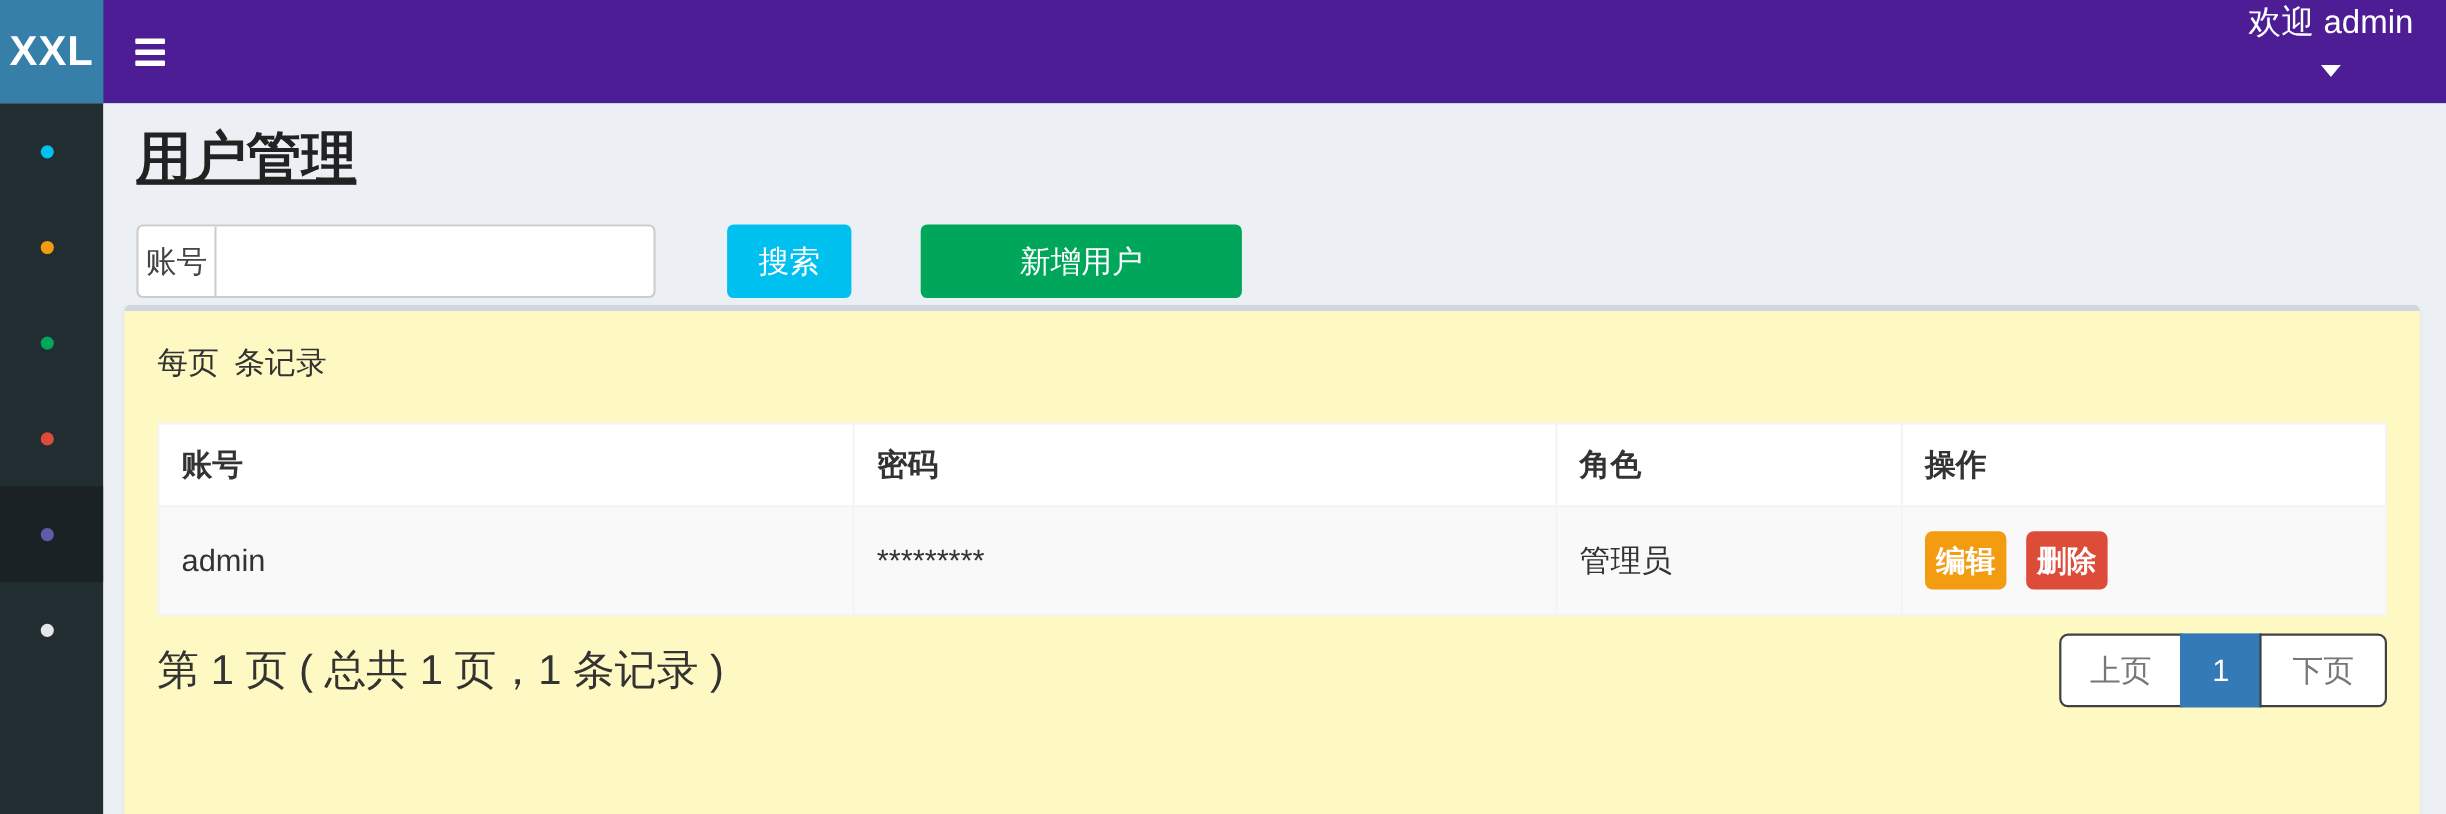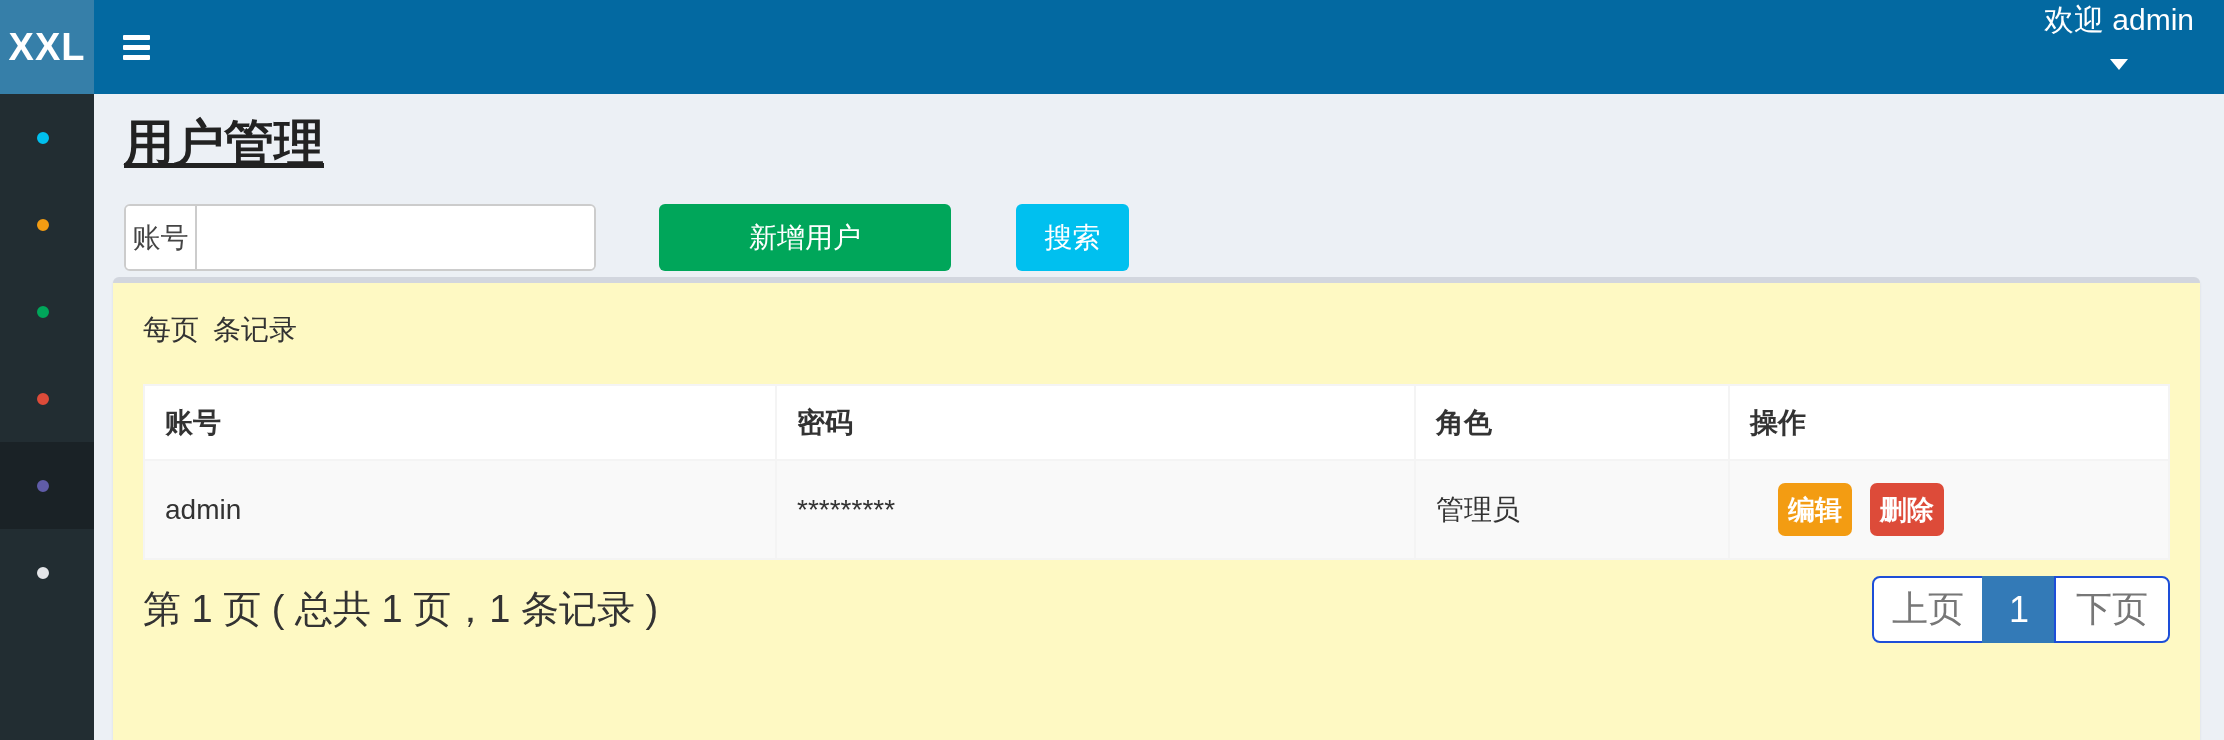--- a/index.html
+++ b/index.html
@@ -3,21 +3,21 @@
 <meta charset="utf-8">
 <style>
   * { margin:0; padding:0; box-sizing:border-box; }
   html,body { width:2224px; height:740px; overflow:hidden; }
   body {
     font-family:"Liberation Sans","DejaVu Sans",sans-serif;
     background:#ecf0f5; color:#333; position:relative;
   }
 
   
-  .navbar { position:absolute; top:0; left:0; width:2224px; height:94px; background:#0369a1; display:flex; align-items:stretch; }
+  .navbar { position:absolute; top:0; left:0; width:2224px; height:94px; background:#4c1d95; display:flex; align-items:stretch; }
   .logo { width:94px; height:94px; background:#367fa9; color:#fff; font-size:38px; font-weight:700; display:flex; align-items:center; justify-content:center; letter-spacing:1px; }
   .hamburger { width:84px; height:94px; display:flex; flex-direction:column; align-items:center; justify-content:center; gap:5px; cursor:pointer; background:transparent; border:none; }
   .hamburger .bar { width:27px; height:5px; background:#fff; border-radius:1px; }
   .nav-spacer { flex:1; }
   .user-menu { display:flex; align-items:center; gap:14px; padding-right:30px; color:#fff; font-size:30px; font-weight:500; cursor:pointer;flex-direction:column; }
   .caret-down { width:0; height:0; border-left:9px solid transparent; border-right:9px solid transparent; border-top:11px solid #fff; margin-top:4px; }
 
   
   .sidebar { position:absolute; top:94px; left:0; width:94px; height:646px; background:#222d32; }
   .side-item { width:94px; height:87px; display:flex; align-items:center; justify-content:center; cursor:pointer; }
@@ -49,27 +49,27 @@
   .spin-down { width:0; height:0; border-left:7px solid transparent; border-right:7px solid transparent; border-top:9px solid #444; }
   .length-suffix { margin-left:14px; }
 
   table.data-table { margin-top:26px; width:2027px; border-collapse:collapse; table-layout:fixed; }
   .data-table th, .data-table td { border:2px solid #f4f4f4; text-align:left; padding:0 20px; font-size:28px; color:#333; vertical-align:middle; }
   .data-table th { height:75px; font-weight:700; background:#fff; }
   .data-table td { height:99px; background:#f9f9f9; }
   .col-account { width:632px; } .col-password { width:639px; } .col-role { width:314px; }
 
   .btn-mini { display:inline-flex; align-items:center; justify-content:center; width:74px; height:53px; border:none; border-radius:7px; color:#fff; font-size:27px; font-weight:700; font-family:inherit; cursor:pointer; margin-right:10px; }
-  .btn-edit { background:#f39c12;margin-left:28px; }
+  .btn-edit { background:#f39c12; }
   .btn-delete { background:#dd4b39; }
 
   .footer-row { margin-top:16px; display:flex; align-items:center; justify-content:space-between; }
   .page-info { font-size:38px; color:#333; }
   .pagination { display:flex; height:67px; }
-  .page-btn { display:flex; align-items:center; justify-content:center; font-size:36px; background:#fff; color:#777; border:2px solid #1d4ed8; cursor:pointer; }
+  .page-btn { display:flex; align-items:center; justify-content:center; font-size:28px; background:#fff; color:#777; border:2px solid #404040; cursor:pointer; }
   .page-prev { width:112px; border-radius:8px 0 0 8px; }
   .page-current { width:74px; margin-left:-2px; background:#337ab7; border-color:#337ab7; color:#fff; font-weight:500; }
   .page-next { width:116px; margin-left:-2px; border-radius:0 8px 8px 0; }
 </style>
 </head>
 <body>
 
 <header class="navbar">
   <div class="logo">XXL</div>
   <button class="hamburger">
@@ -106,22 +106,22 @@
 </aside>
 
 <main class="content">
   <h1 class="page-title">用户管理</h1>
 
   <div class="search-row">
     <div class="input-group">
       <span class="input-addon">账号</span>
       <input type="text" value="" style="">
     </div>
+    <button class="btn btn-search">搜索</button>
     <button class="btn btn-add">新增用户</button>
-    <button class="btn btn-search">搜索</button>
   </div>
 
   <section class="panel">
 
     <div class="length-row">
       <span>每页</span>
       <span class="length-suffix">条记录</span>
     </div>
 
     <table class="data-table">

